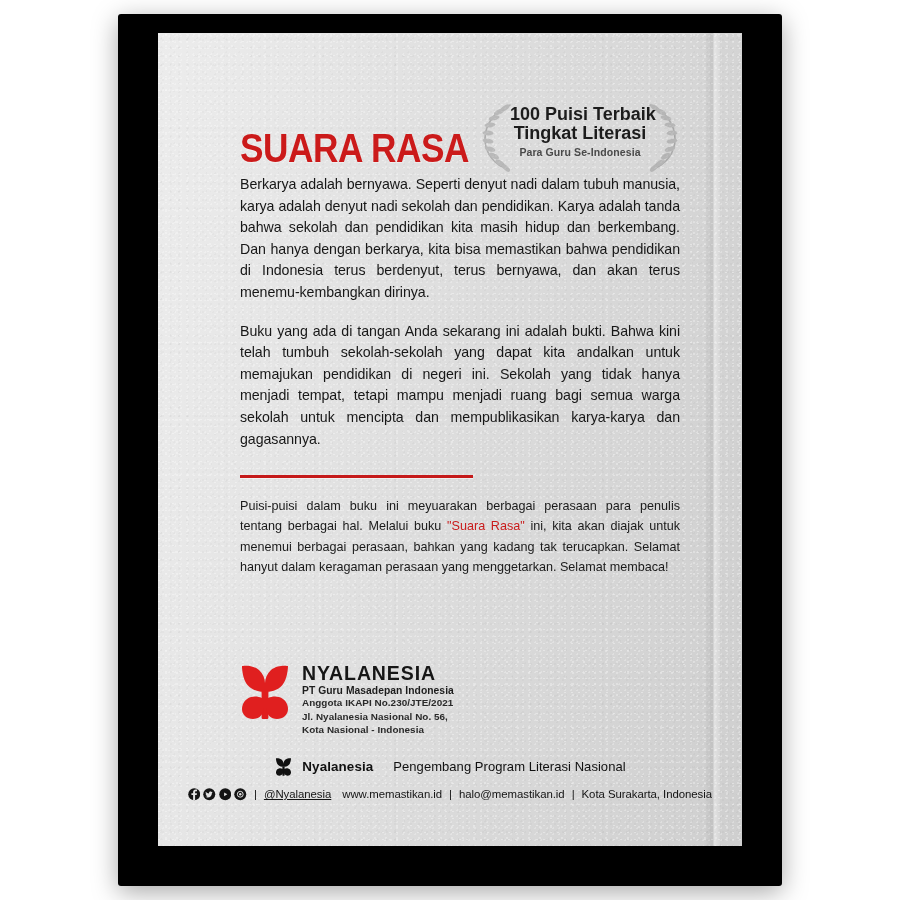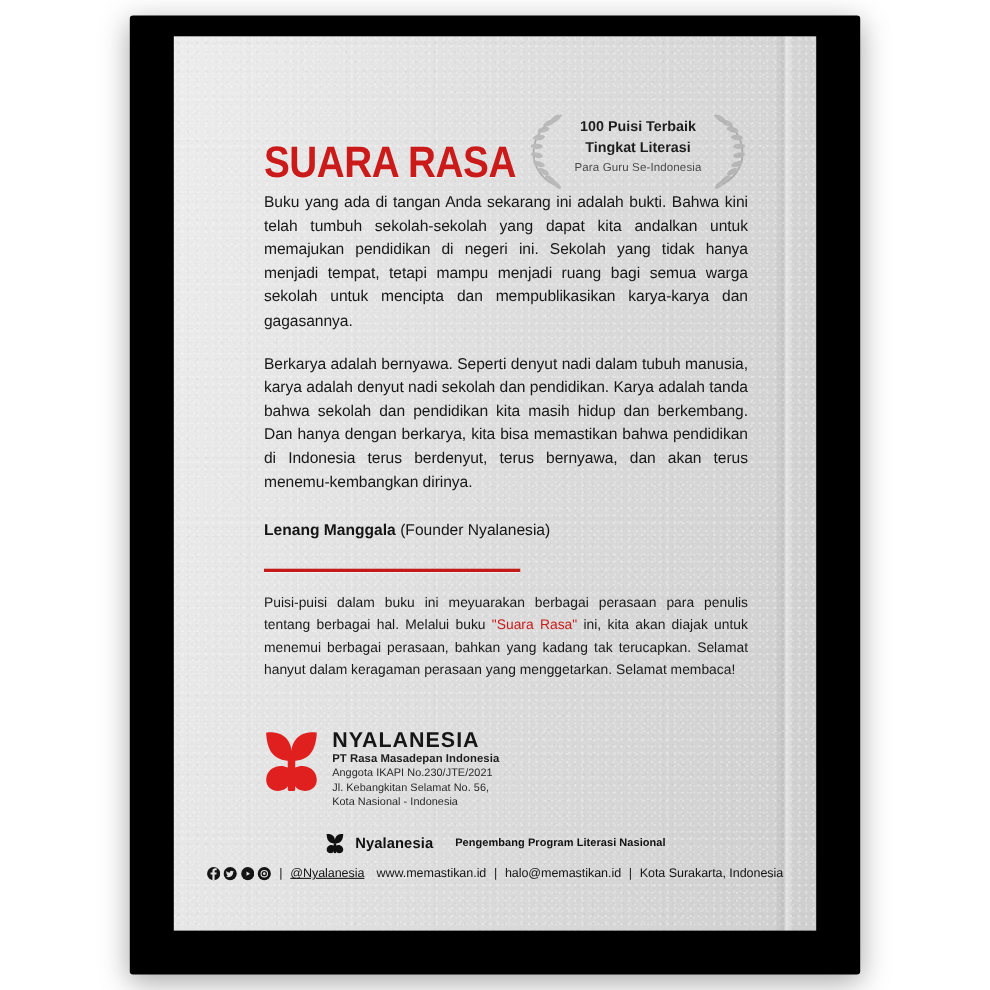--- a/index.html
+++ b/index.html
@@ -133,29 +133,29 @@
 
   .badge-text {
     position: absolute;
     left: 30px;
     right: 30px;
     top: 6px;
     text-align: center;
     color: #1c1c1c;
   }
   .badge-line1, .badge-line2 {
-    font-size: 13px;
+    font-size: 18px;
     font-weight: 700;
     line-height: 19px;
     white-space: nowrap;
   }
   .badge-line3 {
     margin-top: 3px;
     font-size: 10.5px;
-    font-weight: 400;
+    font-weight: 700;
     color: #4a4a4a;
     letter-spacing: 0.1px;
     white-space: nowrap;
   }
 
   
   .body-copy {
     position: absolute;
     left: 82px;
     top: 141px;
@@ -220,20 +220,21 @@
     font-size: 10.3px;
     font-weight: 700;
     color: #1d1d1d;
     letter-spacing: 0.05px;
   }
   .pub-line {
     font-size: 9.9px;
     color: #2a2a2a;
     line-height: 13.2px;
     letter-spacing: 0.05px;
+    font-weight: bold;
   }
 
   
   .footer-brand {
     position: absolute;
     left: 0; right: 0;
     top: 724px;
     display: flex;
     align-items: center;
     justify-content: center;
@@ -241,22 +242,22 @@
   }
   .footer-mark { width: 19px; height: 19px; }
   .footer-brand-name {
     font-size: 13.4px;
     font-weight: 700;
     color: #111111;
     letter-spacing: 0.1px;
   }
   .footer-tagline {
     margin-left: 11px;
-    font-size: 10px;
-    font-weight: 700;
+    font-size: 13px;
+    font-weight: 400;
     color: #111111;
     letter-spacing: 0.05px;
   }
 
   .footer-meta {
     position: absolute;
     left: 0; right: 0;
     top: 755px;
     display: flex;
     align-items: center;
@@ -326,48 +327,44 @@
 
           <div class="badge-text">
             <div class="badge-line1">100 Puisi Terbaik</div>
             <div class="badge-line2">Tingkat Literasi</div>
             <div class="badge-line3">Para Guru Se-Indonesia</div>
           </div>
         </div>
       </div>
 
       <div class="body-copy">
+        <p class="para">Berkarya adalah bernyawa. Seperti denyut nadi dalam tubuh manusia, karya adalah denyut nadi sekolah dan pendidikan. Karya adalah tanda bahwa sekolah dan pendidikan kita masih hidup dan berkembang. Dan hanya dengan berkarya, kita bisa memastikan bahwa pendidikan di Indonesia terus berdenyut, terus bernyawa, dan akan terus menemu-kembangkan dirinya.</p>
         <p class="para">Buku yang ada di tangan Anda sekarang ini adalah bukti. Bahwa kini telah tumbuh sekolah-sekolah yang dapat kita andalkan untuk memajukan pendidikan di negeri ini. Sekolah yang tidak hanya menjadi tempat, tetapi mampu menjadi ruang bagi semua warga sekolah untuk mencipta dan mempublikasikan karya-karya dan gagasannya.</p>
-        <p class="para">Berkarya adalah bernyawa. Seperti denyut nadi dalam tubuh manusia, karya adalah denyut nadi sekolah dan pendidikan. Karya adalah tanda bahwa sekolah dan pendidikan kita masih hidup dan berkembang. Dan hanya dengan berkarya, kita bisa memastikan bahwa pendidikan di Indonesia terus berdenyut, terus bernyawa, dan akan terus menemu-kembangkan dirinya.</p>
-
-        <div class="byline">
-          <b>Lenang Manggala</b>
-          <span>(Founder Nyalanesia)</span>
-        </div>
+
 
         <div class="red-rule"></div>
 
         <p class="blurb"><span>Puisi-puisi dalam buku ini meyuarakan berbagai perasaan para penulis tentang berbagai hal. Melalui buku </span><span class="hl">"Suara Rasa"</span><span> ini, kita akan diajak untuk menemui berbagai perasaan, bahkan yang kadang tak terucapkan. Selamat hanyut dalam keragaman perasaan yang menggetarkan. Selamat membaca!</span></p>
       </div>
 
       <div class="publisher">
         <svg class="pub-mark" viewBox="0 0 50 58">
           <g fill="#e01f1f">
             <path d="M2 4 C2 4 12 2 19 8 C23 11.5 25 17 25 21 C25 17 27 11.5 31 8 C38 2 48 4 48 4 C48 4 48 17 42 23.5 C37.5 28.5 30 30 25 30 C20 30 12.5 28.5 8 23.5 C2 17 2 4 2 4 Z"></path>
             <rect x="21.6" y="29" width="6.8" height="28" rx="1.2"></rect>
             <path d="M24 37 C24 37 18 33 11 35 C5 36.7 2 42 2 47 C2 53 7 57 13 57 C19 57 24 52.5 24 46 Z M18.5 41.5 C14 41.5 9.5 45 9.5 50.5 C9.5 46 13 42.5 18.5 41.5 Z"></path>
             <path d="M26 37 C26 37 32 33 39 35 C45 36.7 48 42 48 47 C48 53 43 57 37 57 C31 57 26 52.5 26 46 Z M31.5 41.5 C36 41.5 40.5 45 40.5 50.5 C40.5 46 37 42.5 31.5 41.5 Z"></path>
           </g>
         </svg>
 
         <div class="pub-text">
           <div class="pub-name">NYALANESIA</div>
-          <div class="pub-sub">PT Rasa Masadepan Indonesia</div>
+          <div class="pub-sub">PT Guru Masadepan Indonesia</div>
           <div class="pub-line">Anggota IKAPI No.230/JTE/2021</div>
-          <div class="pub-line">Jl. Kebangkitan Selamat No. 56,</div>
+          <div class="pub-line">Jl. Nyalanesia Nasional No. 56,</div>
           <div class="pub-line">Kota Nasional - Indonesia</div>
         </div>
       </div>
 
       <div class="footer-brand">
         <svg class="footer-mark" viewBox="0 0 50 58">
           <g fill="#111111">
             <path d="M2 4 C2 4 12 2 19 8 C23 11.5 25 17 25 21 C25 17 27 11.5 31 8 C38 2 48 4 48 4 C48 4 48 17 42 23.5 C37.5 28.5 30 30 25 30 C20 30 12.5 28.5 8 23.5 C2 17 2 4 2 4 Z"></path>
             <rect x="21.6" y="29" width="6.8" height="28" rx="1.2"></rect>
             <path d="M24 37 C24 37 18 33 11 35 C5 36.7 2 42 2 47 C2 53 7 57 13 57 C19 57 24 52.5 24 46 Z M18.5 41.5 C14 41.5 9.5 45 9.5 50.5 C9.5 46 13 42.5 18.5 41.5 Z"></path>

